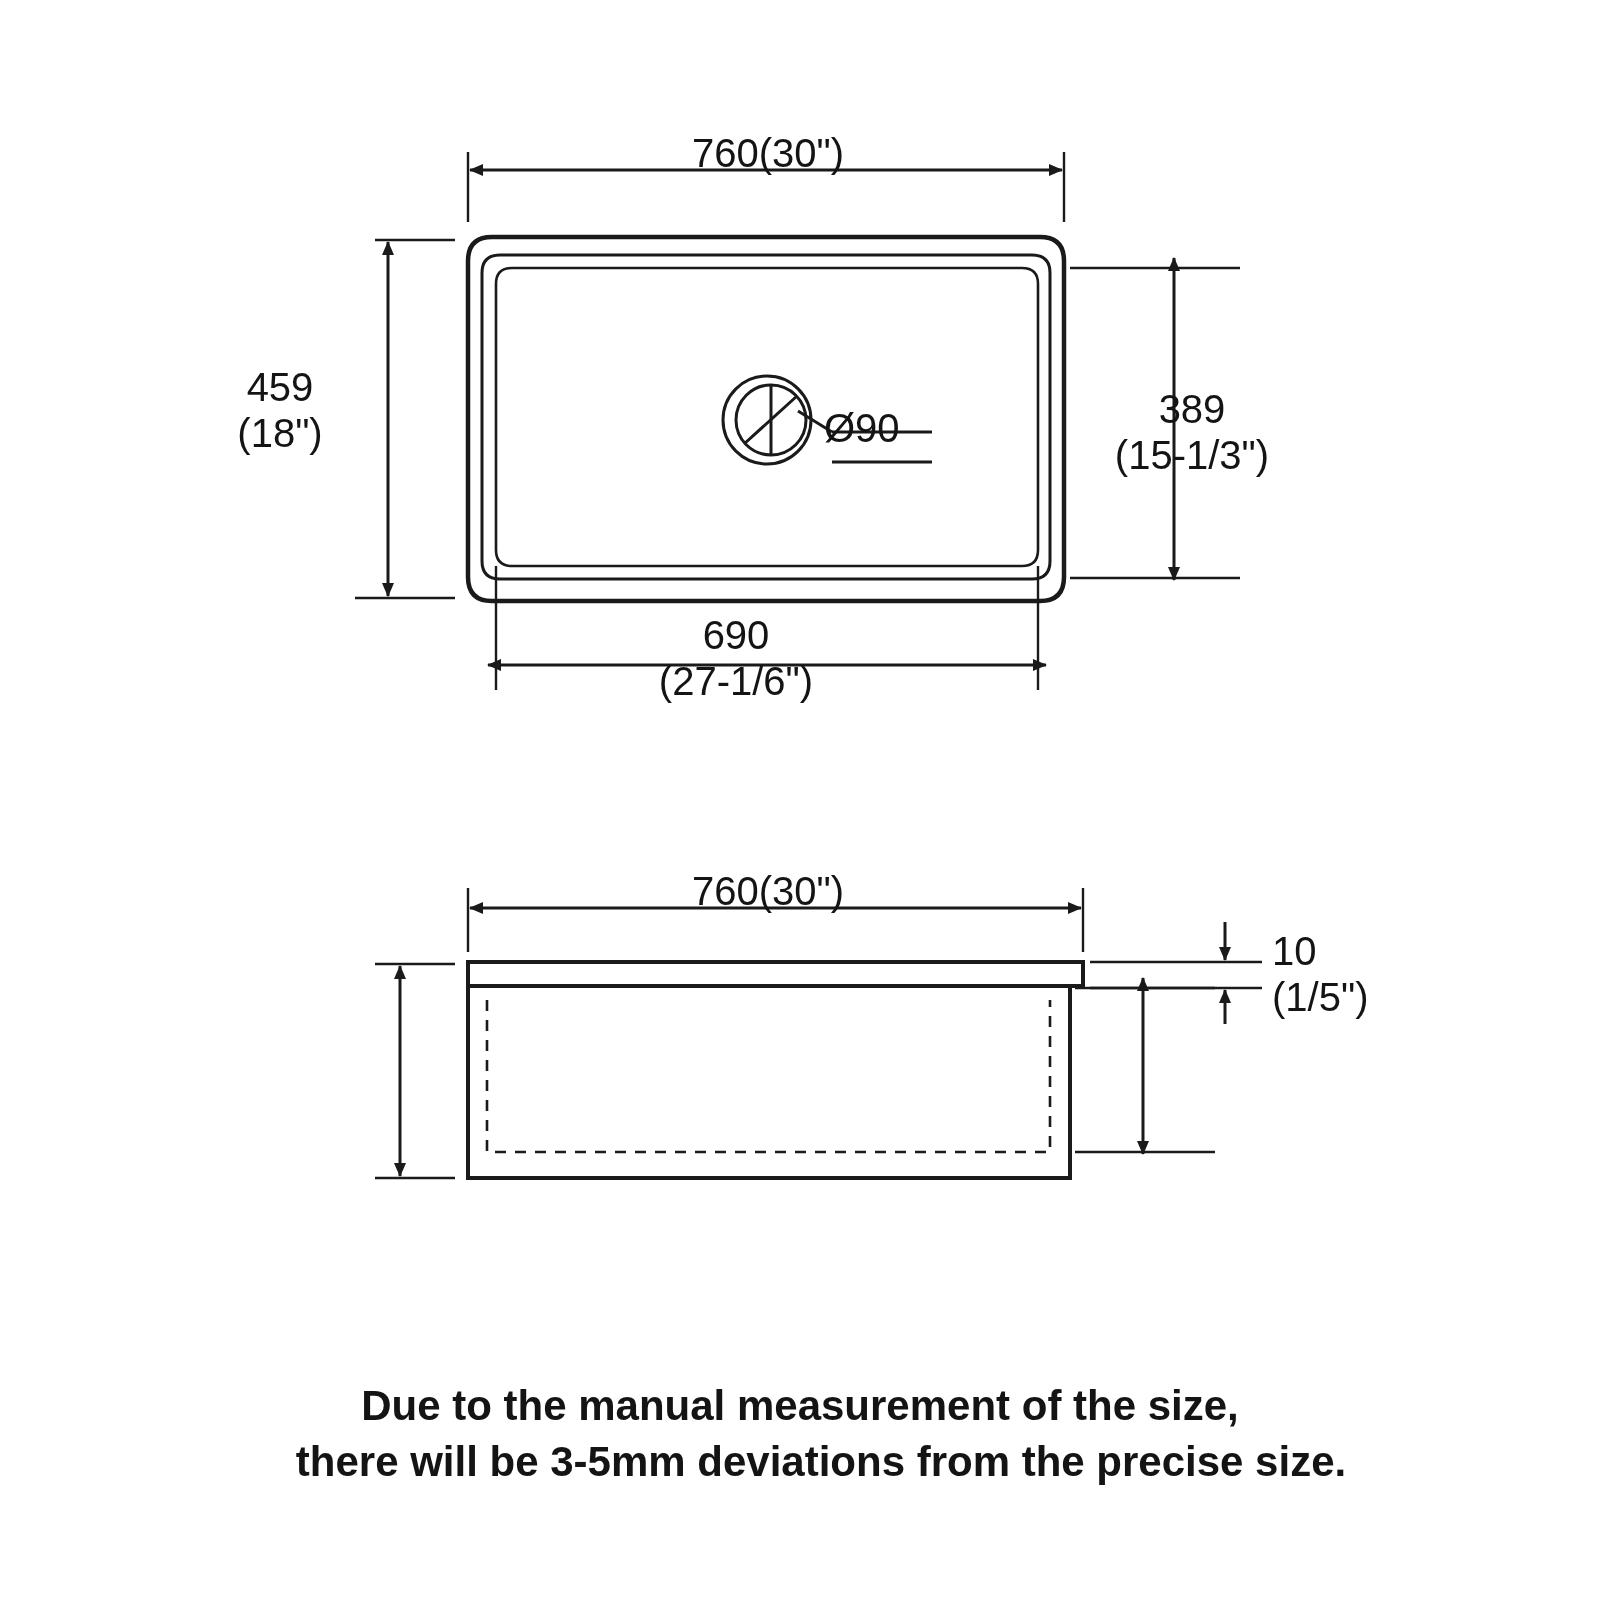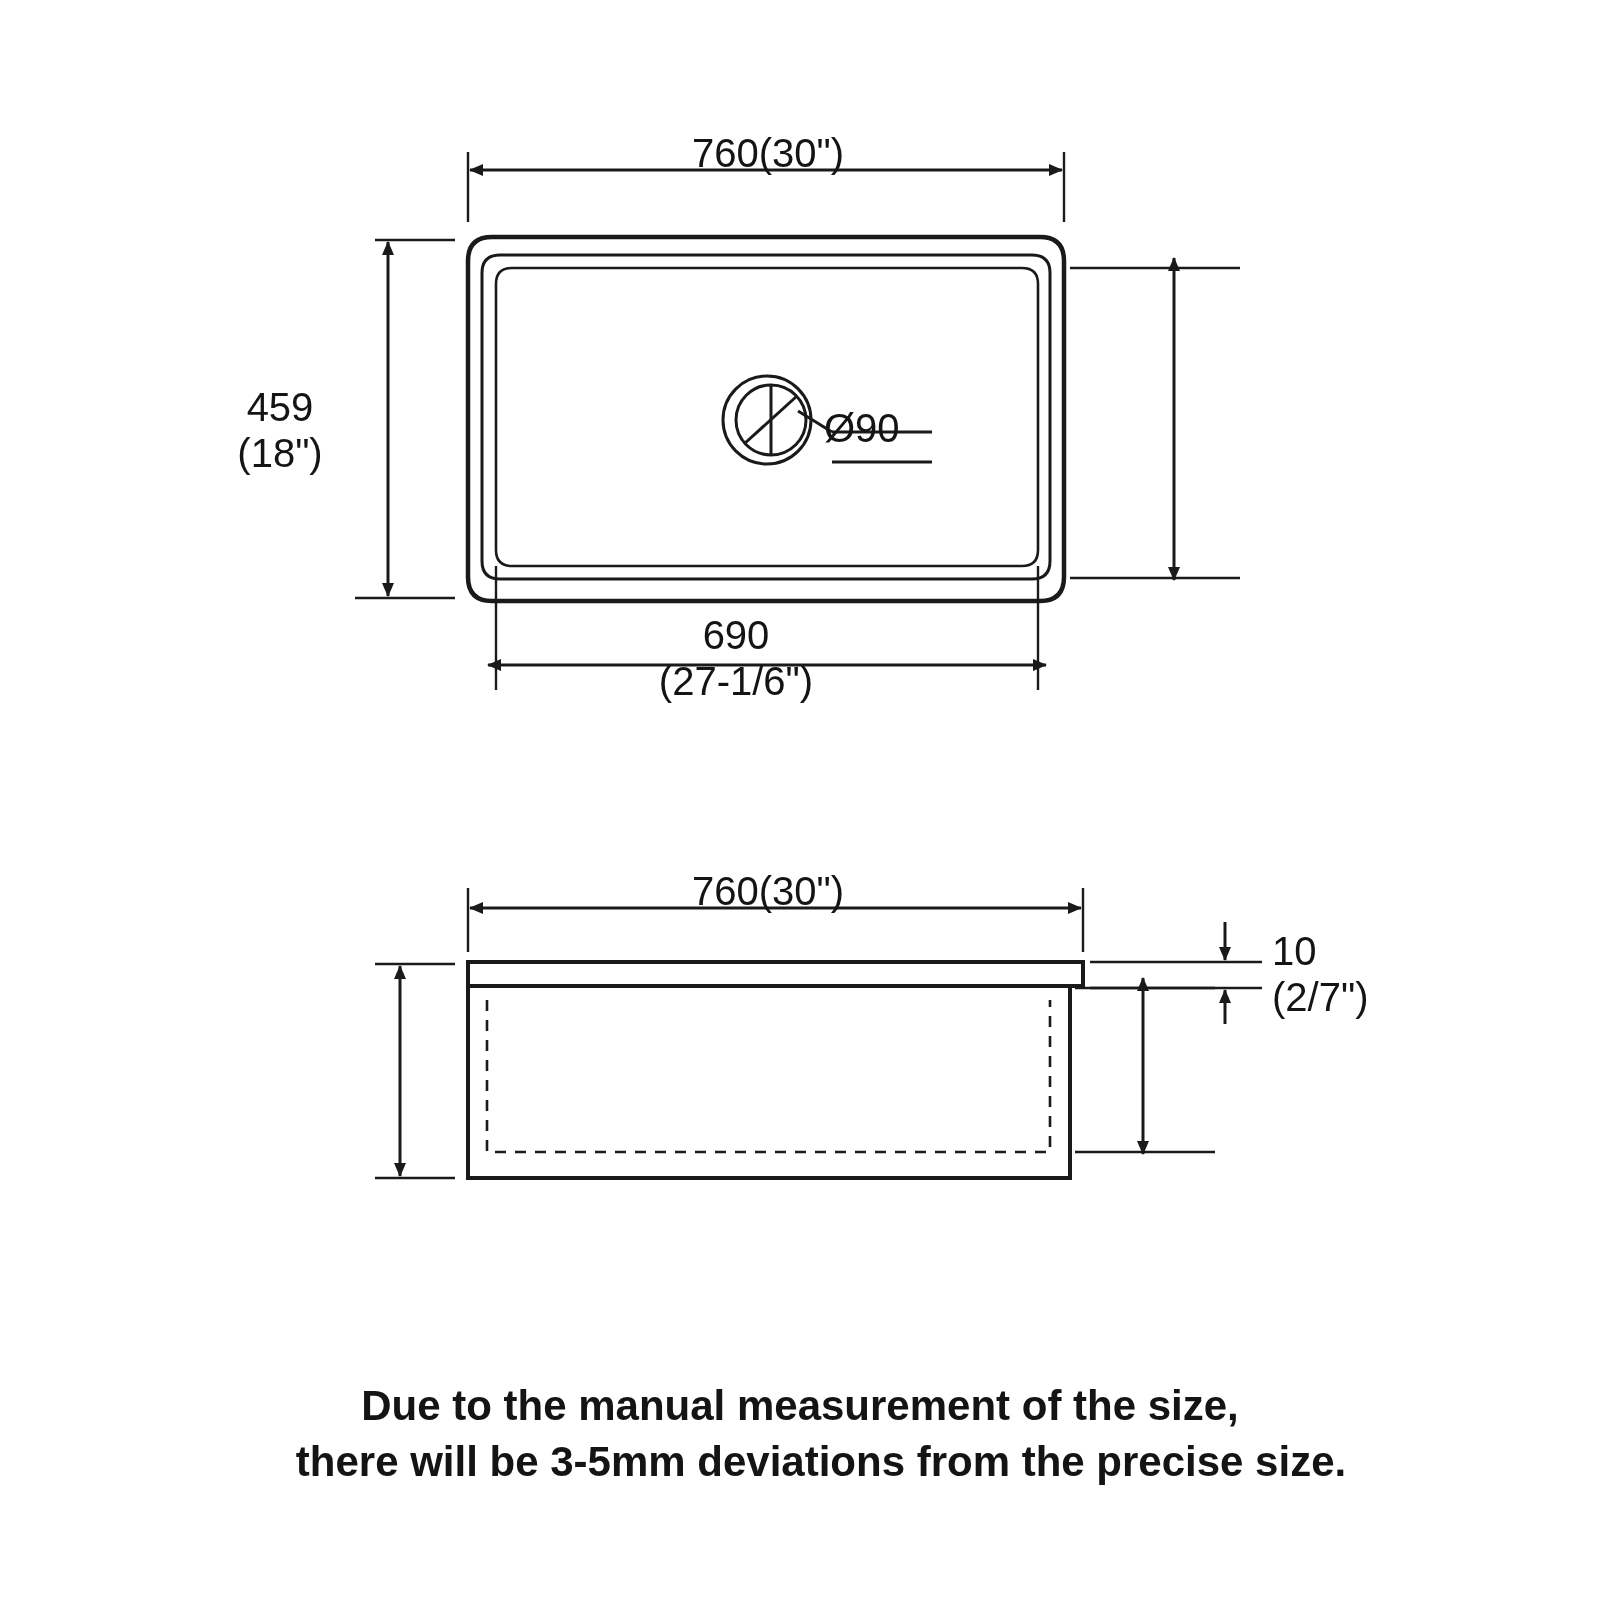--- a/index.html
+++ b/index.html
@@ -164,32 +164,34 @@
     <g>
       <line x1="1090" y1="962" x2="1262" y2="962" stroke="#1a1a1a" stroke-width="2.4"></line>
       <line x1="1090" y1="988" x2="1262" y2="988" stroke="#1a1a1a" stroke-width="2.4"></line>
       <line x1="1225" y1="922" x2="1225" y2="960" stroke="#1a1a1a" stroke-width="3" marker-end="url(#arrHead)"></line>
       <line x1="1225" y1="1024" x2="1225" y2="990" stroke="#1a1a1a" stroke-width="3" marker-end="url(#arrHead)"></line>
     </g>
   </svg>
 
   <div class="dim-label" style="left:628px; top:130px; width:280px;">760(30")</div>
 
-  <div class="dim-label" style="left:190px; top:384px; width:180px;">459
+  <div class="dim-label" style="left:190px; top:364px; width:180px;">459
 (18")</div>
 
+  <div class="dim-label" style="left:1082px; top:386px; width:220px;">389
+(15-1/3")</div>
 
   <div class="dim-label" style="left:596px; top:612px; width:280px;">690
 (27-1/6")</div>
 
   <div class="dim-label" style="left:824px; top:405px; width:140px; text-align:left;">Ø90</div>
 
   <div class="dim-label" style="left:628px; top:868px; width:280px;">760(30")</div>
 
 
 
   <div class="dim-label" style="left:1272px; top:928px; width:180px; text-align:left;">10
-(2/7")</div>
+(1/5")</div>
 
   <div class="note" style="top:1378px;">Due to the manual measurement of the size,</div>
   <div class="note note-line2" style="top:1434px;padding-left:21px;">there will be 3-5mm deviations from the precise size.</div>
 
 </div>
 
 </body></html>

